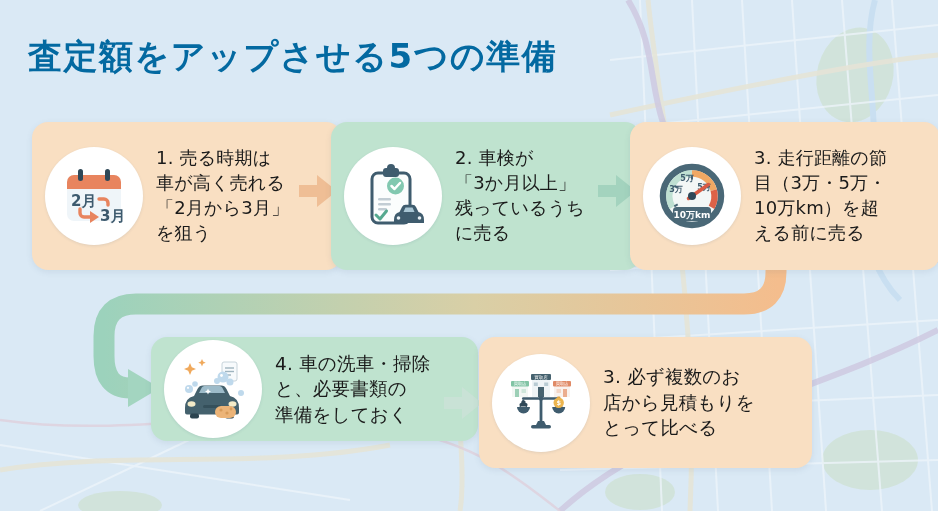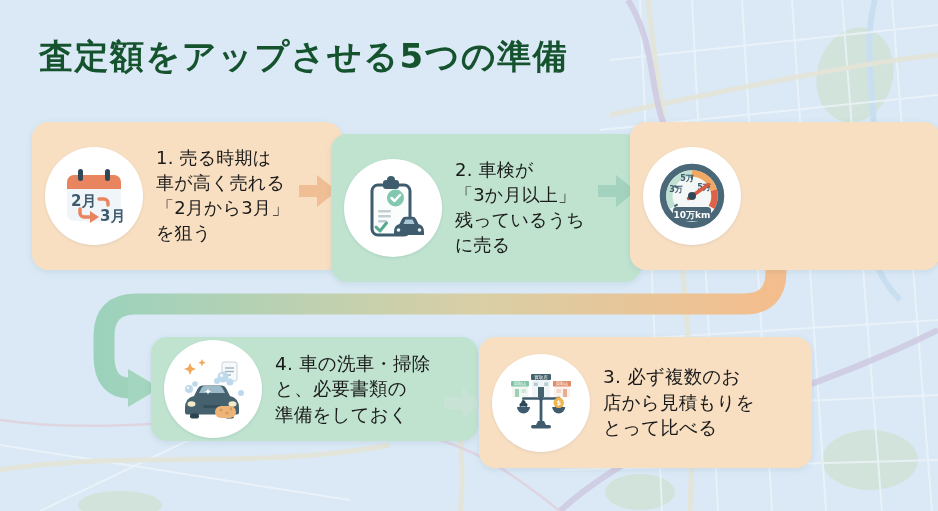--- a/index.html
+++ b/index.html
@@ -1,20 +1,20 @@
 <!DOCTYPE html>
 <html><head>
 <meta charset="utf-8">
 <style>
   html,body{margin:0;padding:0;}
   body{font-family:"DejaVu Sans",sans-serif;}
   .canvas{position:relative;width:938px;height:511px;overflow:hidden;background:#DAE9F5;}
   .map-bg{position:absolute;left:0;top:0;}
-  .page-title{position:absolute;left:39px;top:34px;font-size:34px;font-weight:800;
-    color:#14532d;letter-spacing:1.5px;white-space:nowrap;}
+  .page-title{position:absolute;left:28px;top:34px;font-size:34px;font-weight:800;
+    color:#0369a1;letter-spacing:1.5px;white-space:nowrap;}
   .card{position:absolute;border-radius:16px;display:flex;align-items:center;
     padding:0 10px 0 13px;gap:13px;box-shadow:0 2px 6px rgba(60,90,120,0.10);}
   .card.peach{background:#F9DFC2;}
   .card.green{background:#BFE3CF;}
   .icon-circle{width:98px;height:98px;min-width:98px;border-radius:50%;background:#FFFFFF;
     display:flex;align-items:center;justify-content:center;box-shadow:0 1px 3px rgba(60,90,120,0.12);}
   .step-text{font-size:18px;font-weight:400;color:#1A1A1A;line-height:1.38;
     white-space:pre-line;letter-spacing:0.2px;}
   .row2 .step-text{font-size:18.5px;}
   .flow-arrow{position:absolute;width:40px;height:40px;}
@@ -97,21 +97,21 @@
     <div class="step-text">1. 売る時期は
 車が高く売れる
 「2月から3月」
 を狙う</div>
   </div>
 
   <svg class="flow-arrow" style="left:299px;top:171px;" viewBox="0 0 40 40">
     <polygon points="0,14 18,14 18,4 38,20 18,36 18,26 0,26" fill="#EFBE95"></polygon>
   </svg>
 
-  <div class="card green" style="left:331px;top:134px;width:287px;height:148px;">
+  <div class="card green" style="left:331px;top:122px;width:287px;height:148px;">
     <div class="icon-circle">
       <svg width="72" height="72" viewBox="0 0 72 72">
         <rect x="15" y="13" width="38" height="50" rx="6" fill="#FBFDFD" stroke="#3F5C6E" stroke-width="3"></rect>
         <circle cx="34" cy="8" r="4" fill="#3F5C6E"></circle>
         <rect x="26" y="8" width="16" height="9" rx="3" fill="#3F5C6E"></rect>
         <circle cx="38.5" cy="26" r="8.5" fill="#82C8B0"></circle>
         <path d="M34.5,26 l3,3 5.5,-6" fill="none" stroke="#FFFFFF" stroke-width="2.5" stroke-linecap="round" stroke-linejoin="round"></path>
         <rect x="21" y="38" width="13" height="2.6" rx="1.3" fill="#C2CDD4"></rect>
         <rect x="21" y="43" width="13" height="2.6" rx="1.3" fill="#C2CDD4"></rect>
         <rect x="21" y="48" width="9" height="2.6" rx="1.3" fill="#C2CDD4"></rect>
@@ -149,20 +149,24 @@
         </g>
         <text x="20" y="32" font-size="8" font-weight="bold" fill="#3F5C6E" text-anchor="middle">3万</text>
         <text x="31" y="20.5" font-size="8" font-weight="bold" fill="#3F5C6E" text-anchor="middle">5万</text>
         <text x="48" y="29.5" font-size="8" font-weight="bold" fill="#3F5C6E" text-anchor="middle">5万</text>
         <line x1="32.5" y1="38.5" x2="52.4" y2="24.5" stroke="#D95B43" stroke-width="3.5" stroke-linecap="round"></line>
         <circle cx="36" cy="36" r="4" fill="#2F4858"></circle>
         <rect x="17" y="47" width="38" height="14" rx="3.5" fill="#4A6877"></rect>
         <text x="36" y="57.5" font-size="9" font-weight="bold" fill="#FFFFFF" text-anchor="middle">10万km</text>
       </svg>
     </div>
+    <div class="step-text">3. 走行距離の節
+目（3万・5万・
+10万km）を超
+える前に売る</div>
   </div>
 
   <div class="card green row2" style="left:151px;top:337px;width:304px;height:104px;">
     <div class="icon-circle">
       <svg width="72" height="72" viewBox="0 0 72 72">
         <g>
           <rect x="45" y="9" width="15" height="19" rx="2" fill="#F7FAFC" stroke="#C8D4DB" stroke-width="1"></rect>
           <g stroke="#9FB4BF" stroke-width="1.4">
               <line x1="48" y1="15" x2="57" y2="15"></line>
               <line x1="48" y1="18.5" x2="57" y2="18.5"></line>

